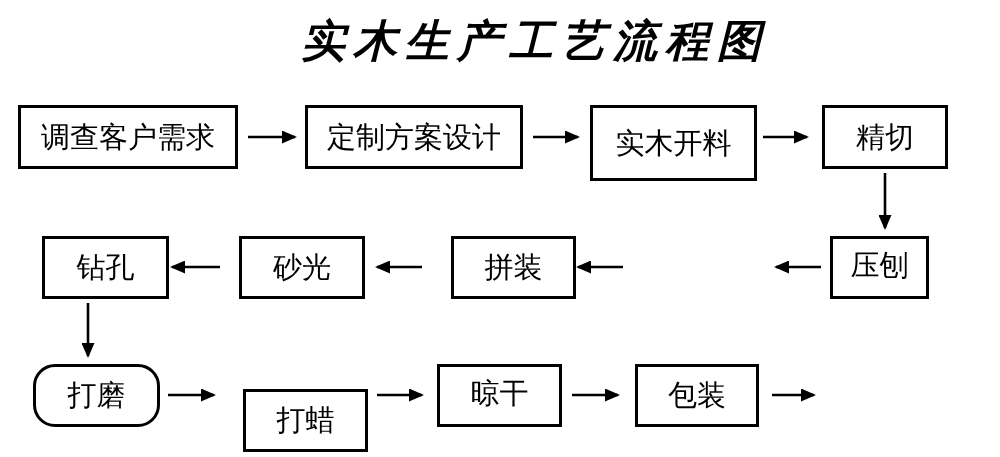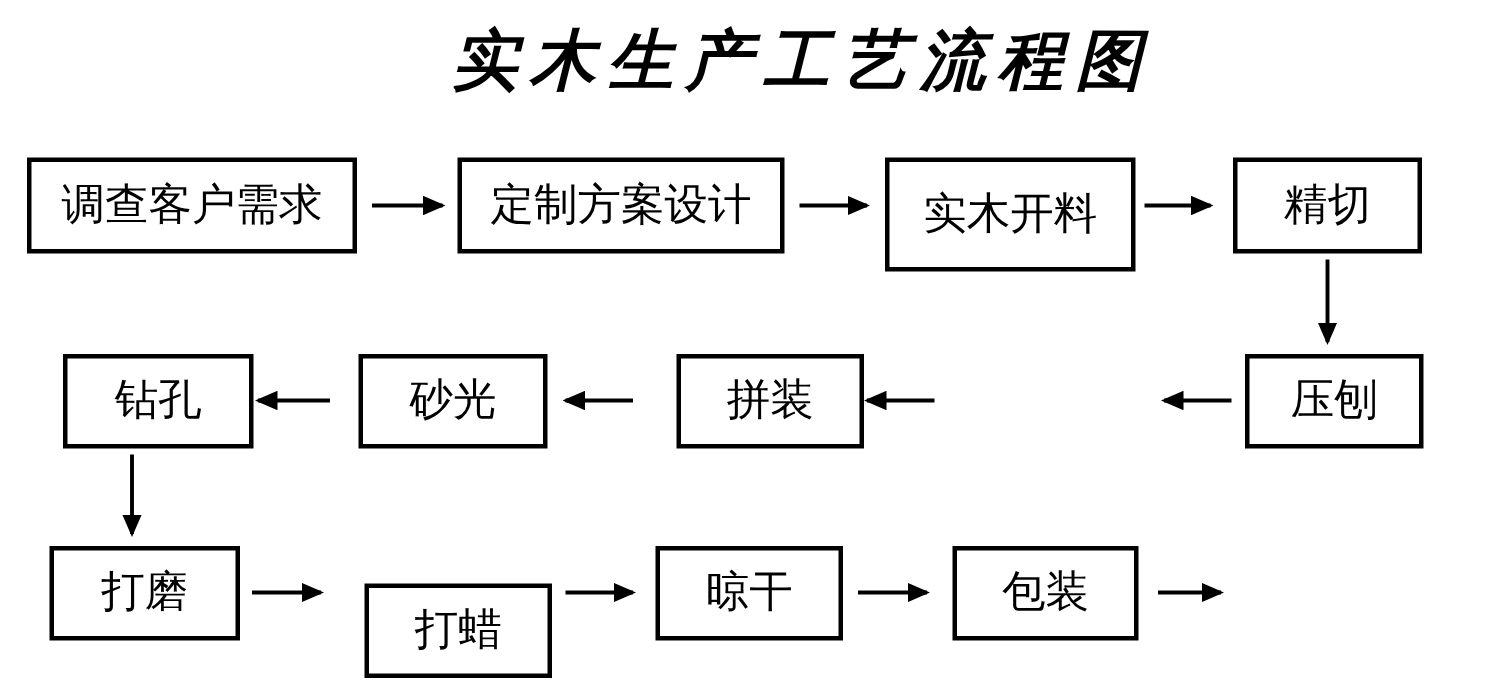--- a/index.html
+++ b/index.html
@@ -56,29 +56,29 @@
   .arrows line {
     stroke: #000000;
     stroke-width: 2.6;
   }
   
   .b0  { left: 18px;  top: 105px; width: 220px; height: 64px; text-align: right; }
   .b1  { left: 305px; top: 105px; width: 218px; height: 64px; }
   .b2  { left: 590px; top: 105px; width: 167px; height: 76px; }
   .b3  { left: 822px; top: 105px; width: 126px; height: 64px; }
   
-  .b4  { left: 830px; top: 236px; width: 119px; height: 63px; }
+  .b4  { left: 830px; top: 236px; width: 99px; height: 63px; font-family: Liberation Mono, monospace; }
   .b5  { left: 635px; top: 236px; width: 125px; height: 63px; }
   .b6  { left: 437px; top: 236px; width: 125px; height: 63px; margin-left: 14px; }
   .b7  { left: 239px; top: 236px; width: 126px; height: 63px; }
   .b8  { left: 25px;  top: 236px; width: 127px; height: 63px; margin-left: 17px; }
   
-  .b9  { left: 33px;  top: 364px; width: 127px; height: 63px; }
+  .b9  { left: 33px;  top: 364px; width: 127px; height: 63px; border-radius: 22px; }
   .b10 { left: 243px; top: 364px; width: 125px; height: 63px; margin-top: 25px; }
-  .b11 { left: 437px; top: 364px; width: 125px; height: 63px; }
+  .b11 { left: 437px; top: 364px; width: 125px; height: 63px; font-family: Liberation Mono, monospace; }
   .b12 { left: 635px; top: 364px; width: 124px; height: 63px; }
   .b13 { left: 829px; top: 364px; width: 139px; height: 63px; }
 </style>
 </head>
 <body>
 
 <div class="canvas">
 
   <h1 class="title">实木生产工艺流程图</h1>
 

